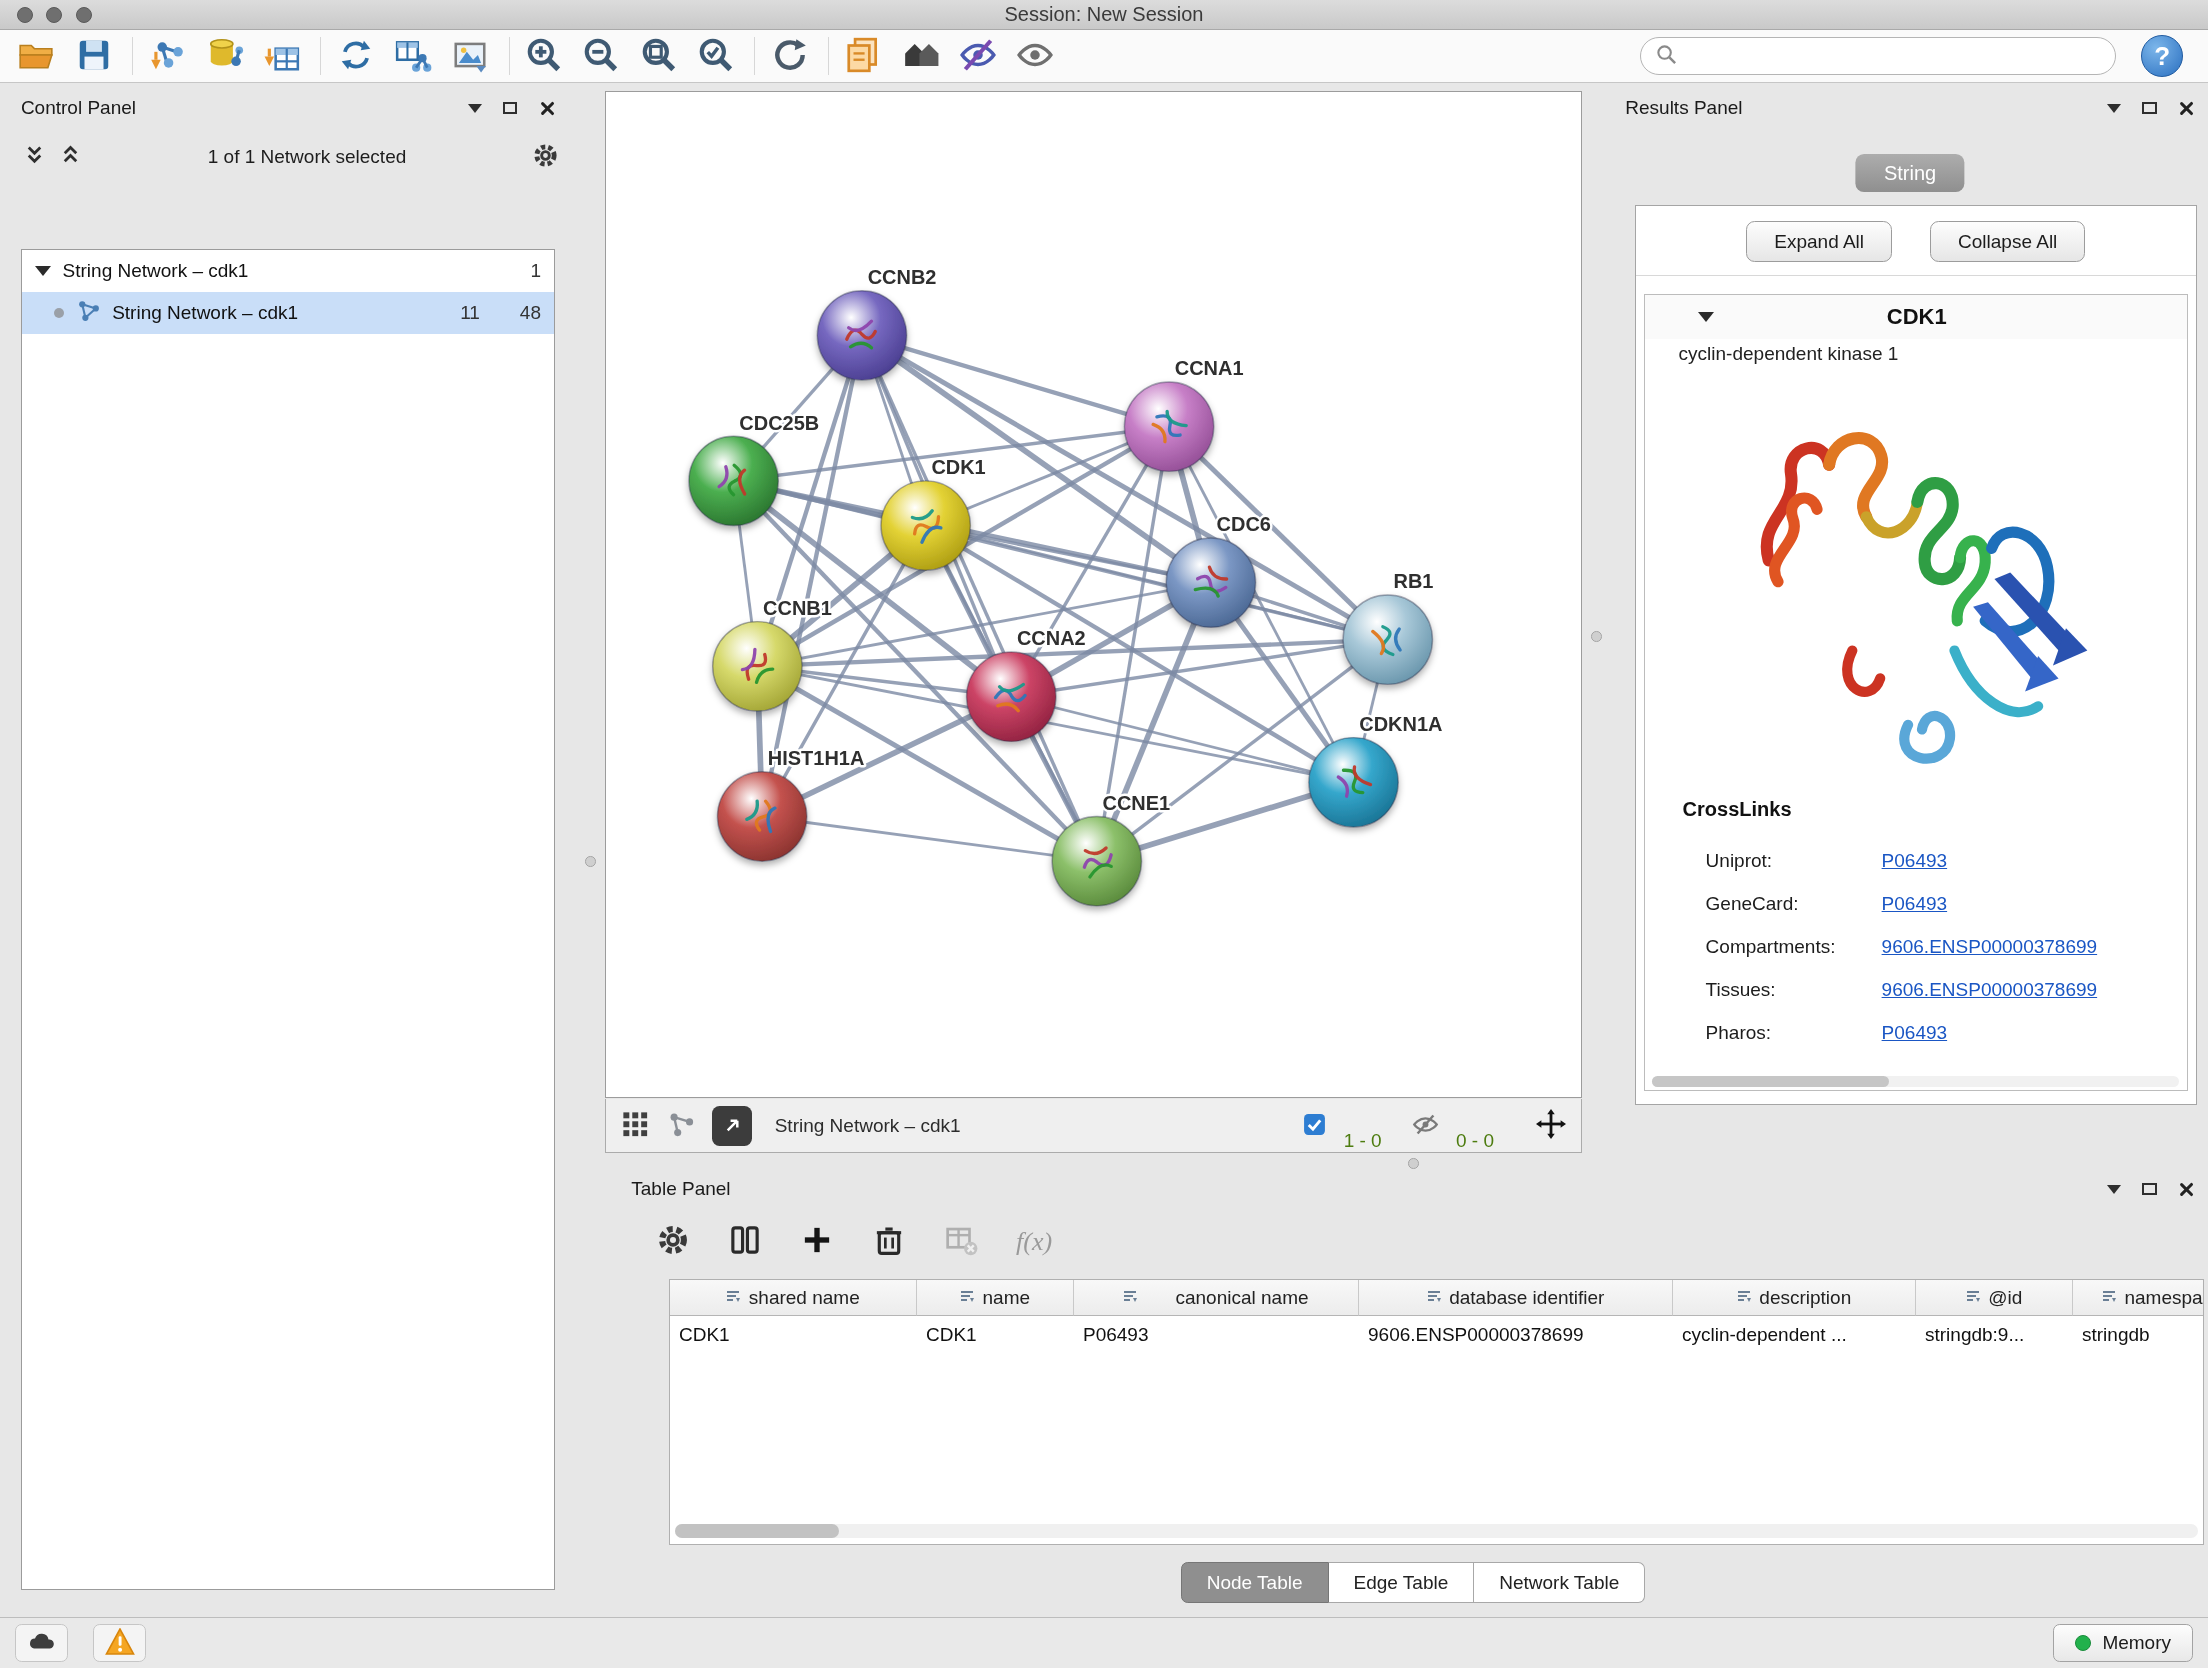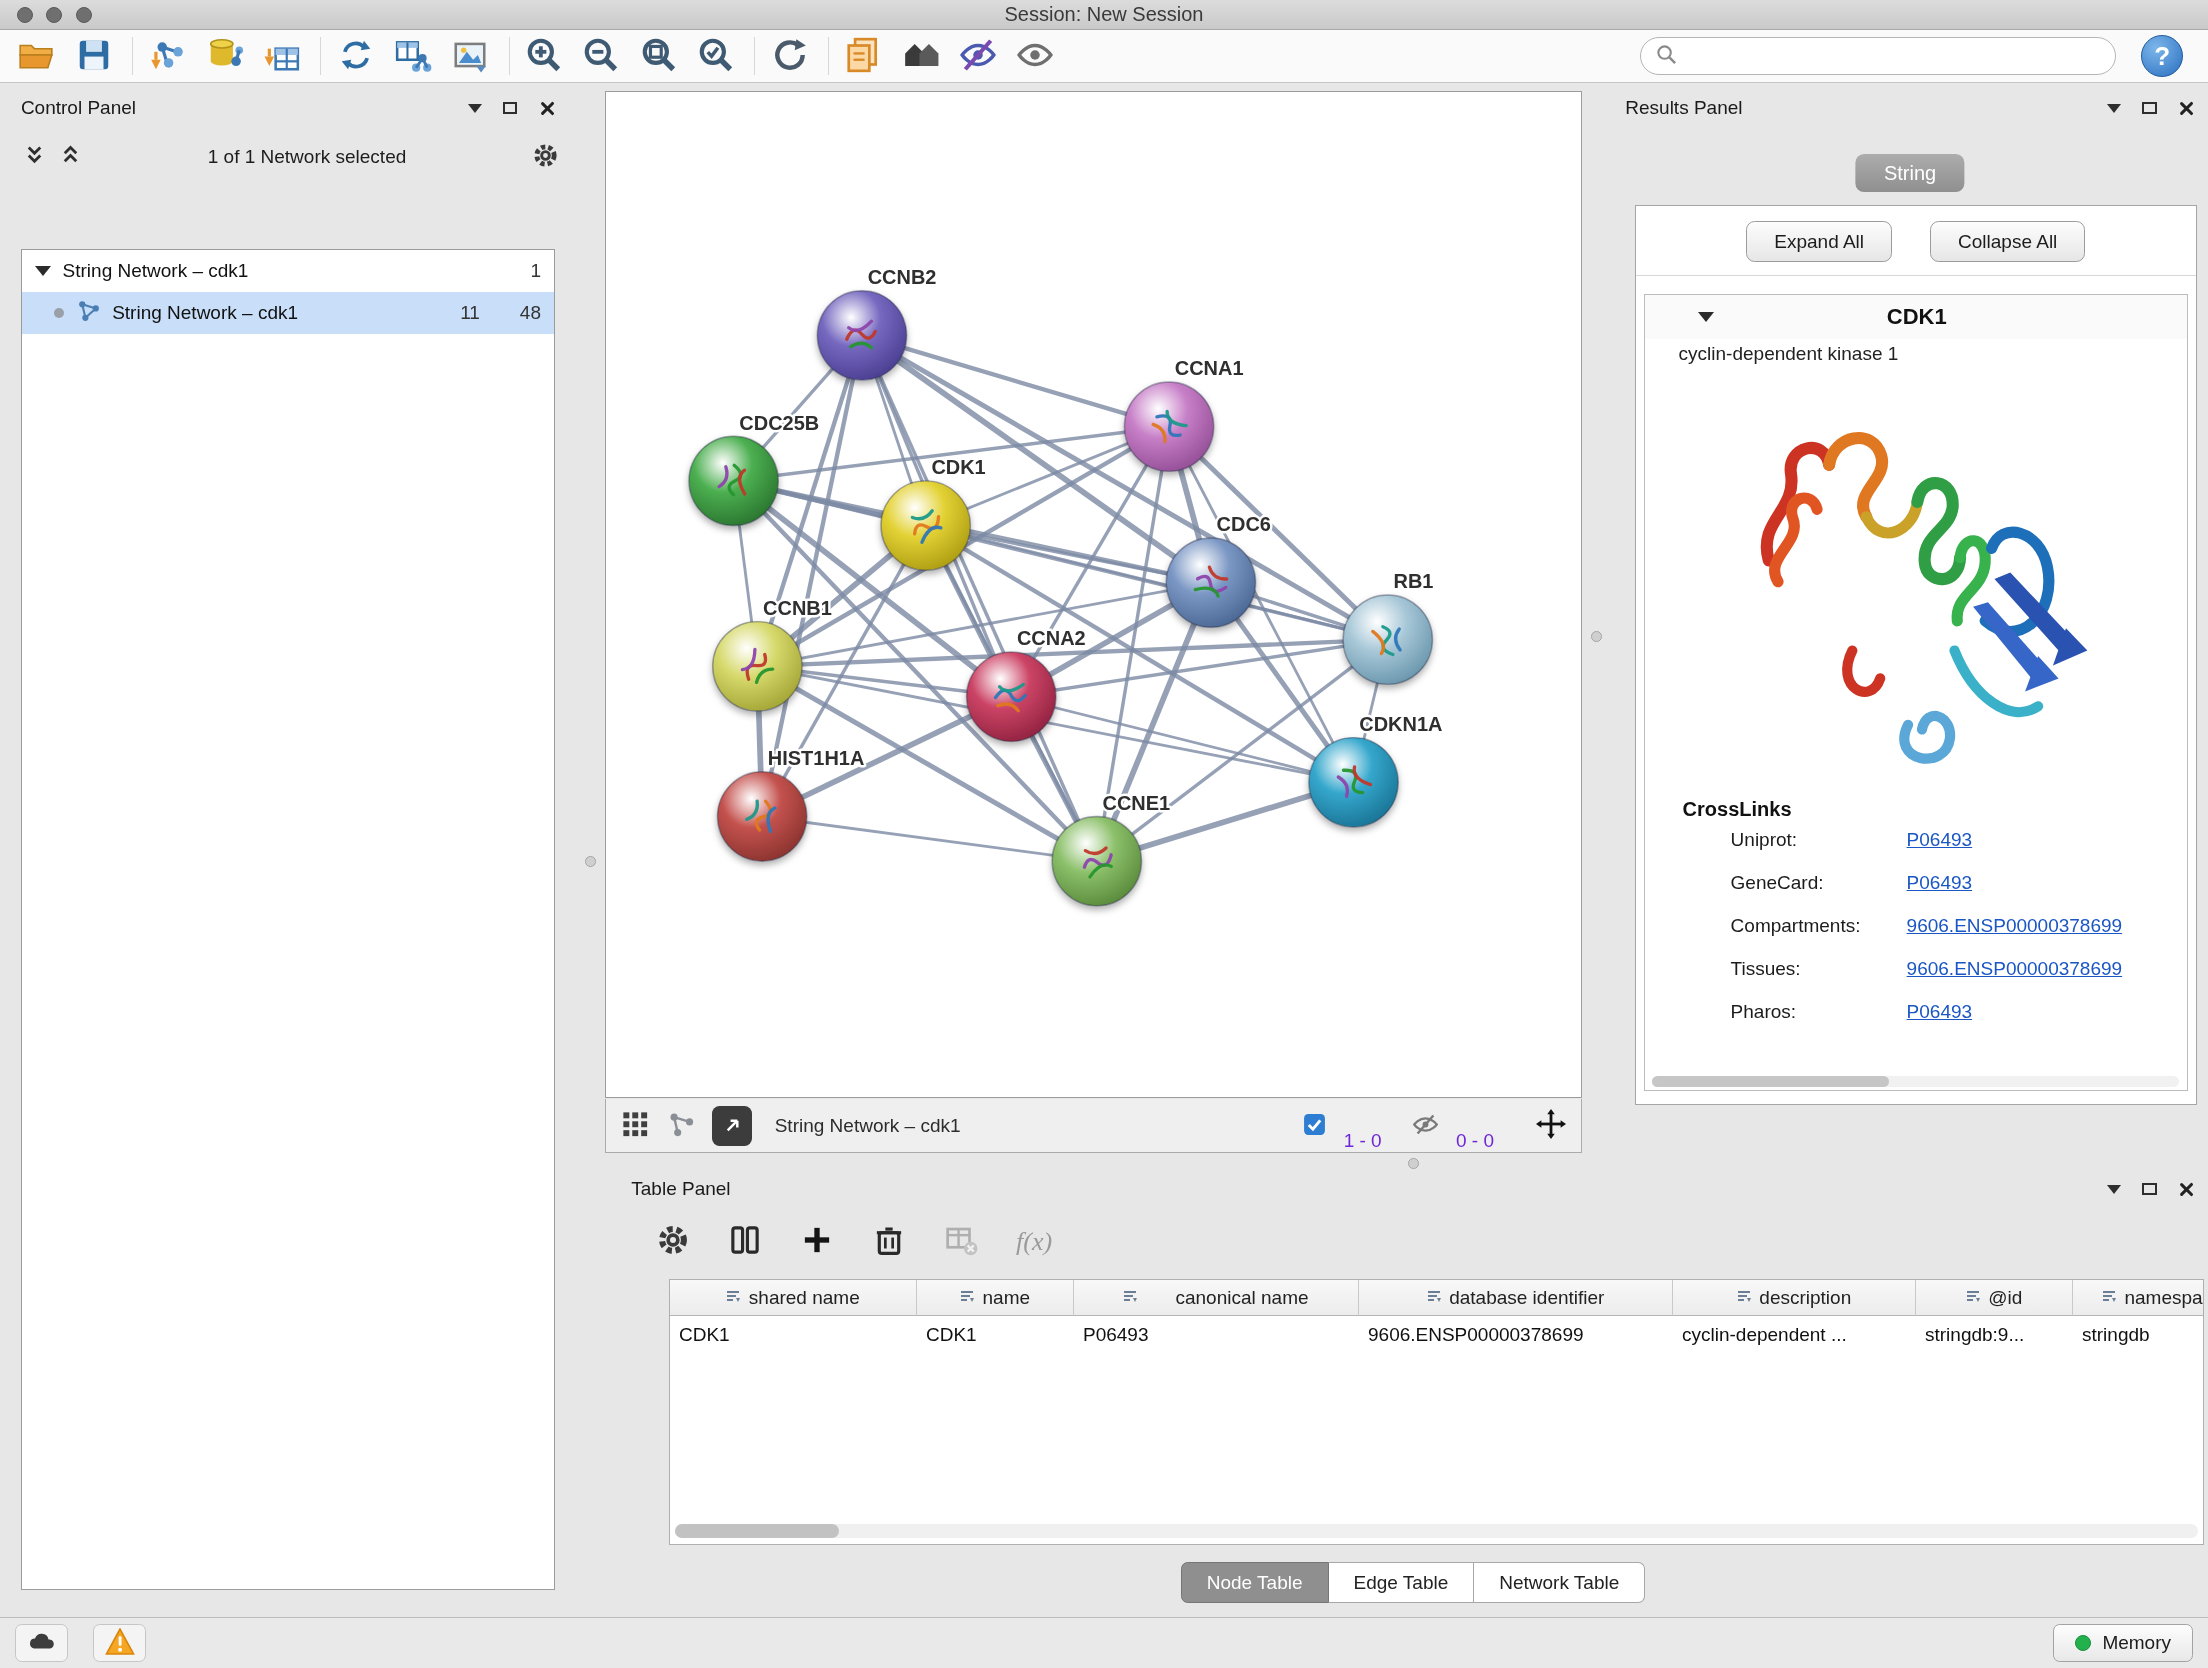--- a/index.html
+++ b/index.html
@@ -62,21 +62,21 @@
   .nums{margin-left:auto;display:flex;gap:40px;color:#333;}
 
   
   .canvas{position:absolute;left:605px;top:91px;width:977px;height:1007px;background:#fff;
     border:1px solid #9c9c9c;}
   .net-toolbar{position:absolute;left:605px;top:1099px;width:977px;height:54px;background:#efefef;
     border:1px solid #ababab;border-top:none;display:flex;align-items:center;padding:0 15px;gap:17px;}
   .net-toolbar .name{font-size:19px;color:#2c2c2c;margin-left:5.7px;}
   .darkbtn{width:40px;height:40px;background:#3c3c3c;border-radius:7.6px;display:flex;
     align-items:center;justify-content:center;cursor:pointer;}
-  .cnt-txt{font-size:19px;color:#6d28d9;margin-top:31px;}
+  .cnt-txt{font-size:19px;color:#4d7c0f;margin-top:31px;}
   .nlabel{font-size:21px;font-weight:600;fill:#2f2f2f;paint-order:stroke;stroke:#ffffff;
     stroke-width:5px;stroke-linejoin:round;}
 
   .split-dot{position:absolute;width:10.5px;height:10.5px;border-radius:50%;background:#cfcfcf;
     border:1px solid #a6a6a6;cursor:pointer;}
 
   
   .results-panel{position:absolute;left:1612px;top:91px;width:596px;height:1079px;}
   .stringtab{position:absolute;left:50%;transform:translateX(-50%);top:63px;padding:7.6px 28.5px;
     background:linear-gradient(#adadad,#8f8f8f);color:#fff;font-size:20px;border-radius:8.6px;cursor:pointer;}
@@ -86,21 +86,21 @@
   .rbtn{padding:8.6px 27px;font-size:19px;color:#1c1c1c;border:1px solid #9c9c9c;border-radius:8.6px;
     background:linear-gradient(#fdfdfd,#e6e6e6);cursor:pointer;}
   .sectionbox{position:absolute;left:7.6px;right:7.6px;top:88px;bottom:13.3px;border:1px solid #bcbcbc;
     overflow:hidden;}
   .sechead{height:44px;display:flex;align-items:center;background:#fafafa;}
   .sechead .tri-down{margin-left:53px;}
   .sechead .pname{flex:1;text-align:center;font-size:22px;font-weight:bold;color:#111;margin-right:67px;}
   .pdesc{margin:3.8px 0 0 34px;font-size:19px;color:#222;}
   .pimg{display:flex;justify-content:center;margin-top:5.7px;}
   .xl-title{margin:9.5px 0 7.6px 38px;font-size:20px;font-weight:bold;color:#111;}
-  .xl-row{display:flex;align-items:flex-start;margin-left:86px;height:43px;}
+  .xl-row{display:flex;align-items:flex-end;margin-left:61px;height:43px;}
   .xl-row .lbl{width:176px;font-size:19px;color:#1c1c1c;}
   .xl-row a{font-size:19px;color:#1a56c4;text-decoration:underline;}
   .rscroll{position:absolute;left:7.6px;right:7.6px;bottom:2.9px;height:10.5px;background:#f1f1f1;border-radius:5.7px;}
   .rscroll .thumb{width:45%;height:10.5px;background:#c6c6c6;border-radius:5.7px;}
 
   
   .table-panel{position:absolute;left:618px;top:1172px;width:1590px;height:441px;}
   .ttools{display:flex;align-items:center;gap:38px;margin:11.4px 0 0 38px;height:49px;}
   .ttools svg{width:34px;height:34px}
   .fx{font-family:"Liberation Serif",serif;font-style:italic;font-size:26px;color:#9a9a9a;}

